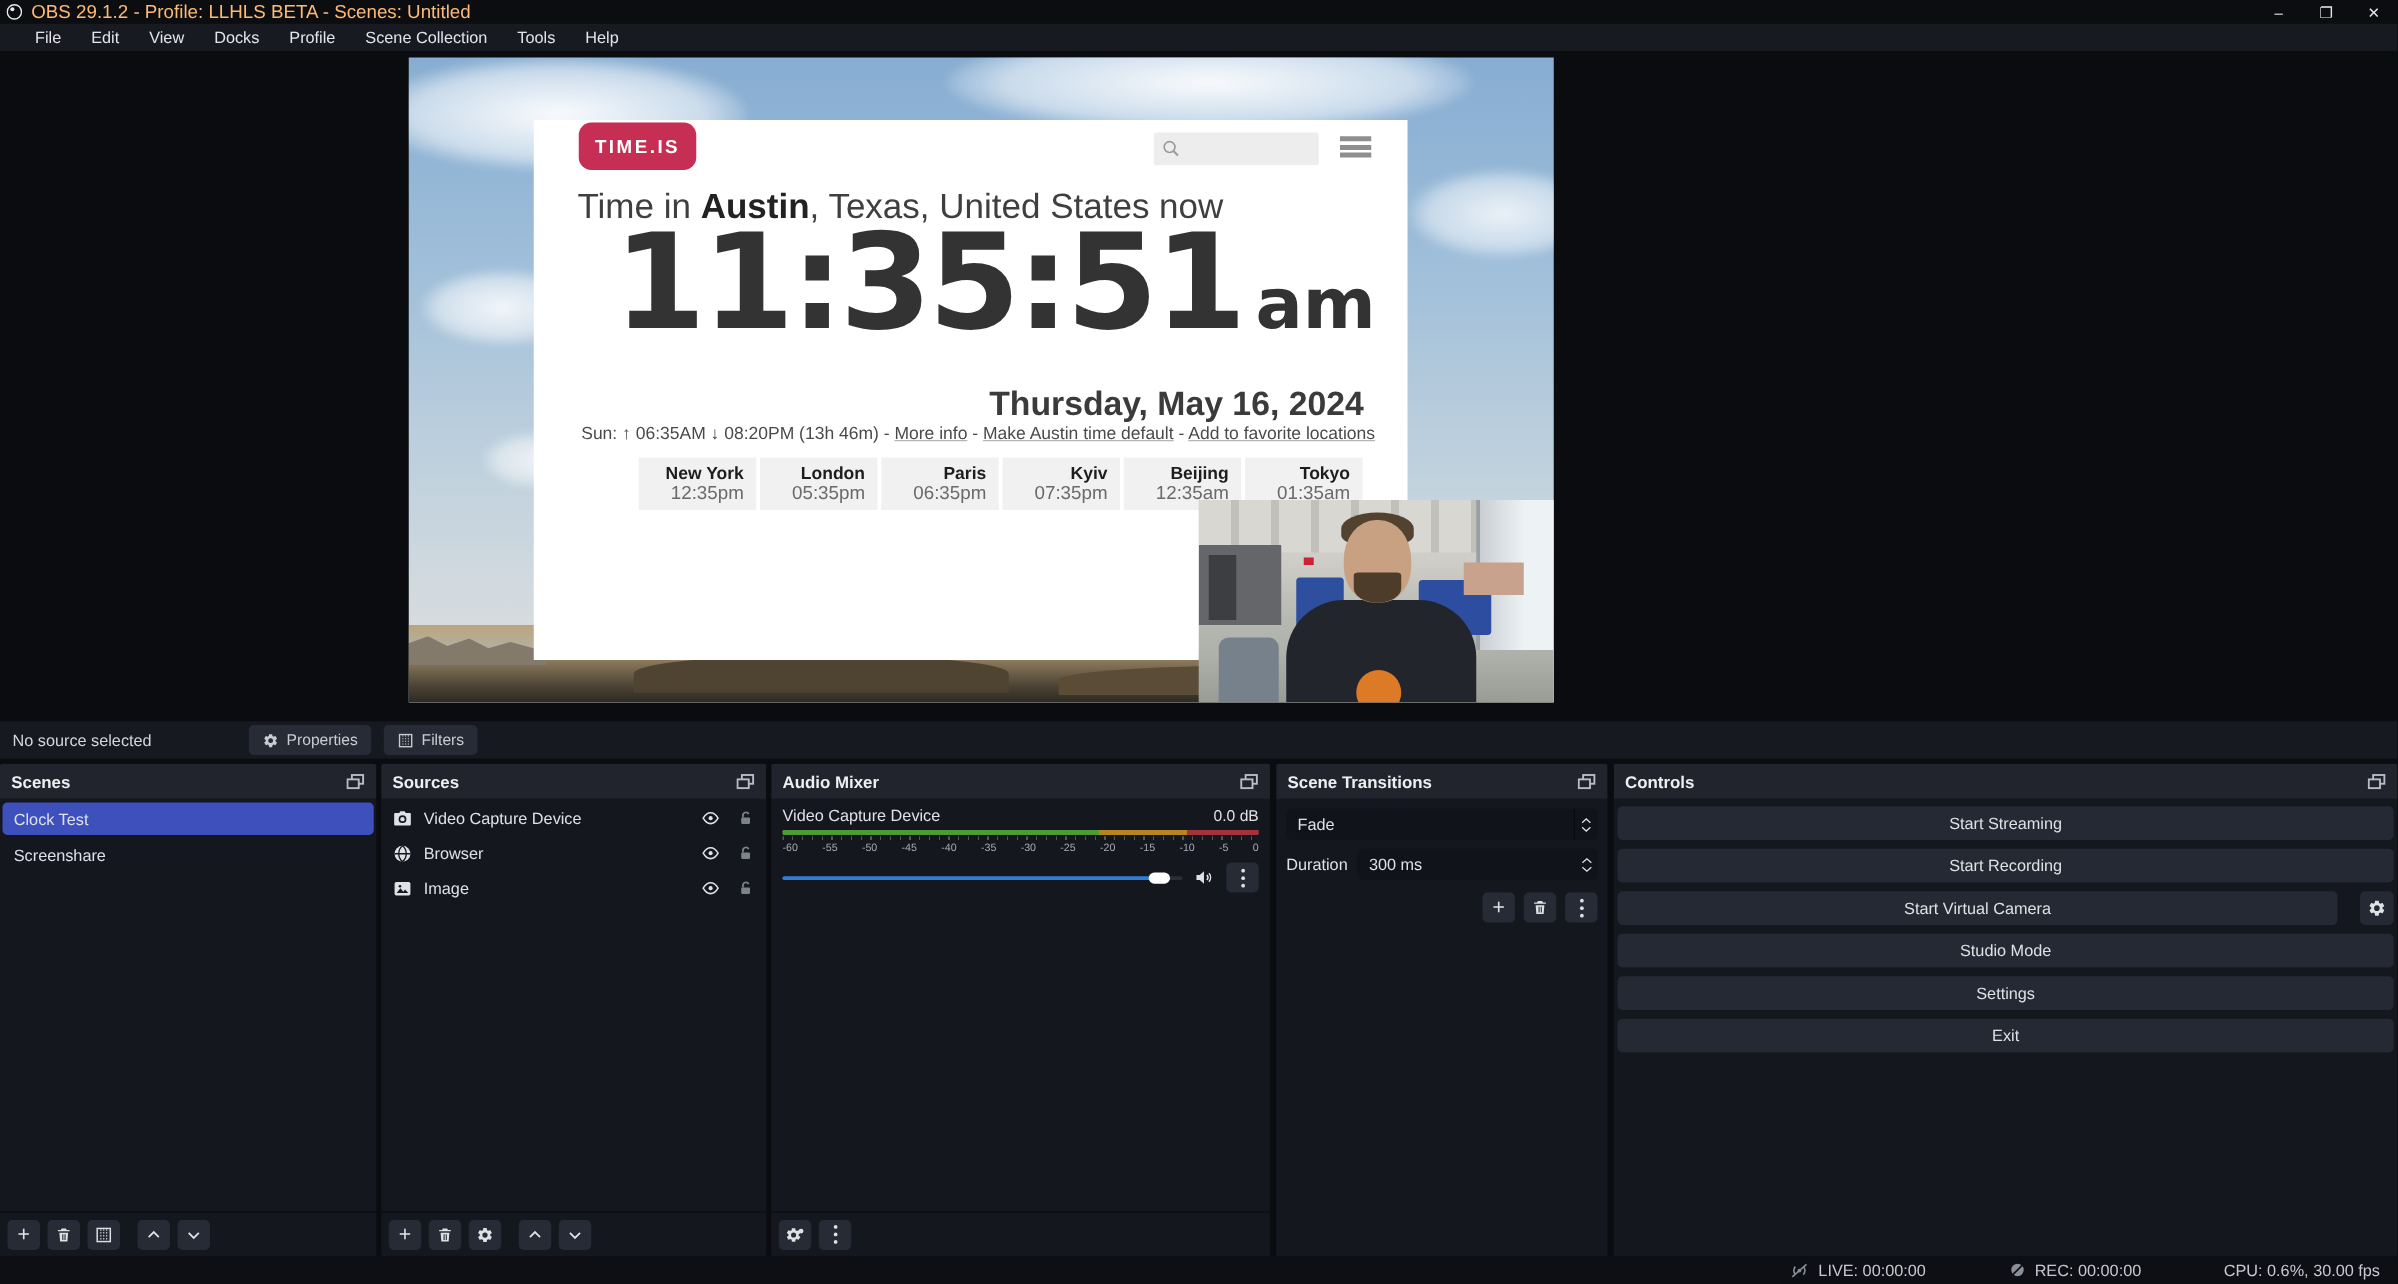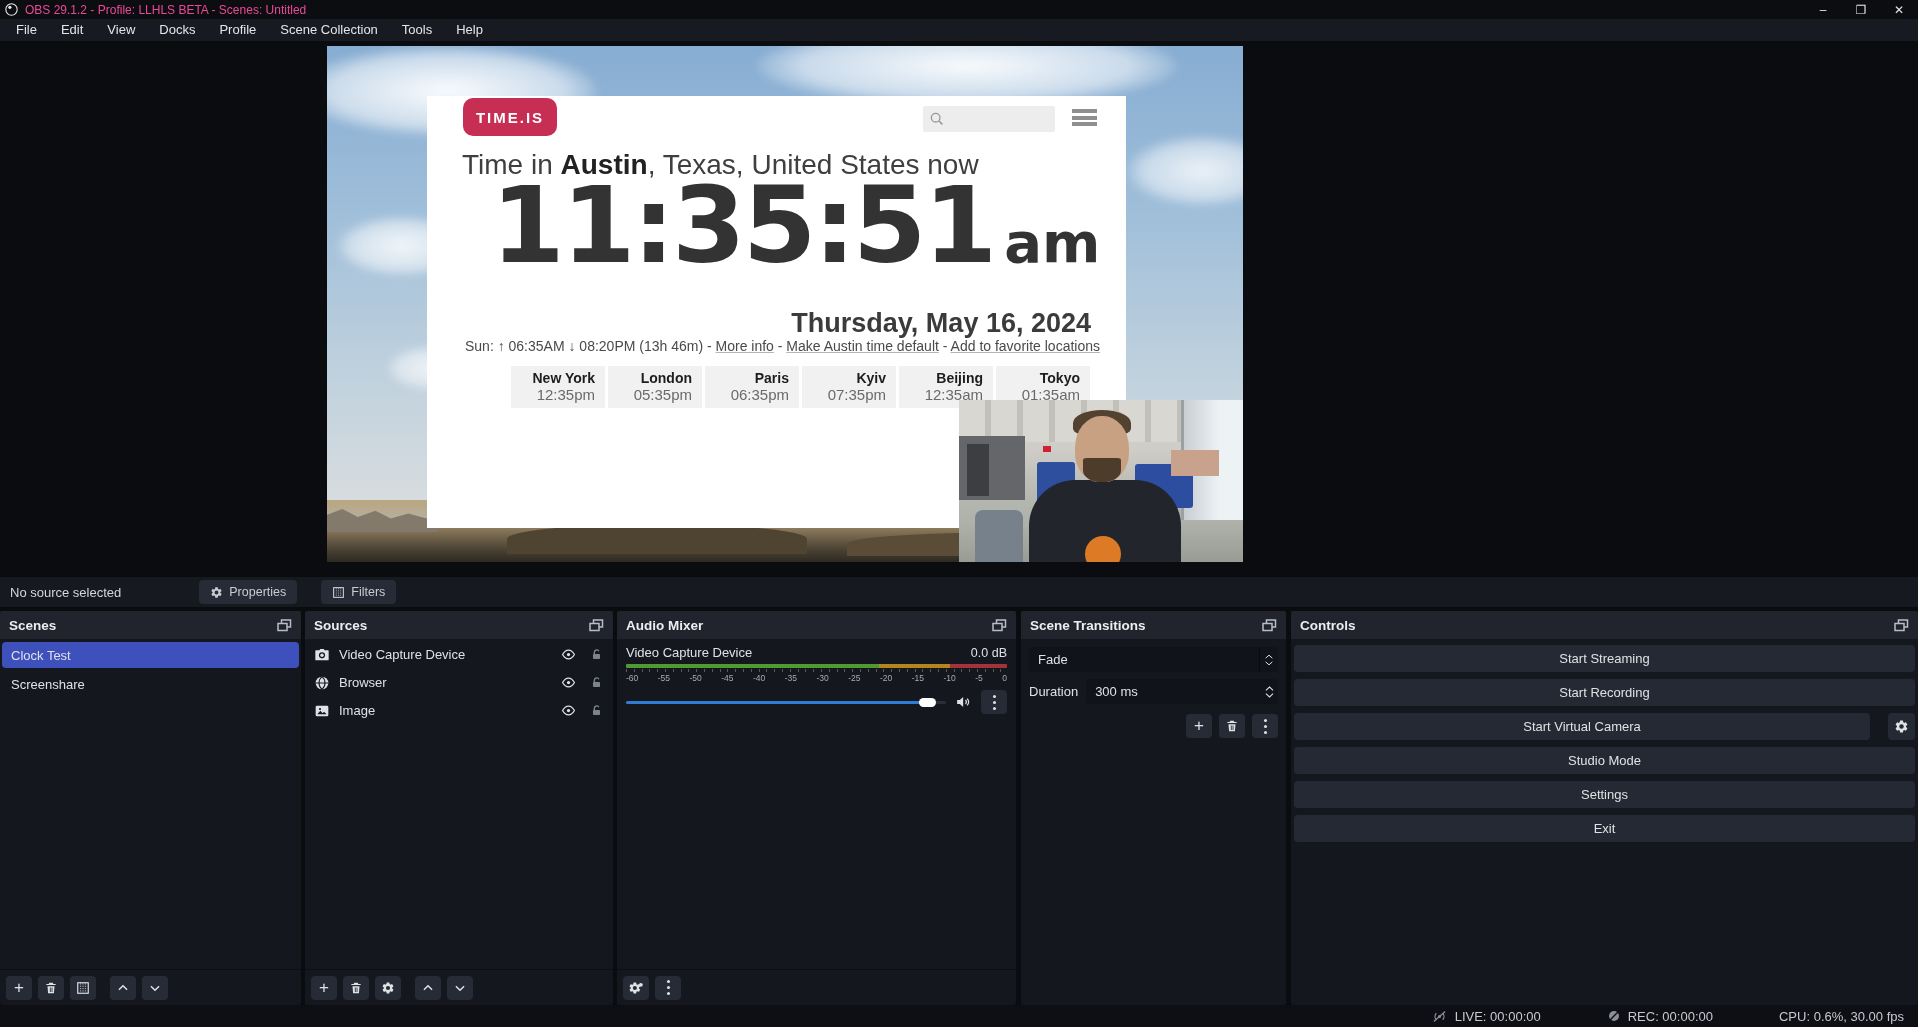--- a/index.html
+++ b/index.html
@@ -2,26 +2,26 @@
 <html><head>
 <meta charset="utf-8">
 <style>
   * { margin:0; padding:0; box-sizing:border-box; }
   html,body { width:1918px; height:1027px; overflow:hidden; }
   body { position:relative; background:#0b0c10; font-family:"Liberation Sans",sans-serif; color:#dfe1e5; }
 
   
   .titlebar { position:absolute; top:0; left:0; width:100%; height:19px; background:#0c0d11; display:flex; align-items:center; padding-left:5px; }
   .titlebar .obs-logo { width:13px; height:13px; margin-right:7px; }
-  .titlebar .title-text { font-size:12px; color:#ec4899;text-align:center; }
+  .titlebar .title-text { font-size:15px; color:#fdba74;text-align:center; }
   .win-btns { margin-left:auto; display:flex; height:100%; }
   .win-btn { width:38px; height:19px; display:flex; align-items:center; justify-content:center; font-size:12px; color:#e4e6ea; }
 
   
-  .menubar { position:absolute; top:19px; left:0; width:100%; height:22px; background:#171a21; display:flex; align-items:center; padding-left:4px; }
+  .menubar { position:absolute; top:19px; left:0; width:100%; height:22px; background:#171a21; display:flex; align-items:center; padding-left:16px; }
   .menu-item { font-size:13px; color:#e3e5e9; padding:0 12px; line-height:22px; }
 
   
   .preview { position:absolute; top:41px; left:0; width:100%; height:536px; background:#0b0c0f; }
   .canvas { position:absolute; left:327px; top:5px; width:916px; height:516px; overflow:hidden; background:linear-gradient(180deg,#87add2 0%,#9dbdd9 30%,#bccfdd 60%,#d4dbdf 85%,#dcdfe0 100%); }
   .cloud { position:absolute; background:radial-gradient(ellipse at center, rgba(255,255,255,.95) 0%, rgba(255,255,255,.55) 55%, rgba(255,255,255,0) 75%); filter:blur(4px); border-radius:50%; }
   .c1 { left:-30px; top:0px; width:300px; height:90px; }
   .c2 { left:430px; top:-20px; width:420px; height:80px; }
   .c3 { left:10px; top:170px; width:130px; height:60px; opacity:.9; }
   .c4 { left:60px; top:300px; width:90px; height:44px; opacity:.8; }
@@ -64,21 +64,21 @@
   .wc-chair { position:absolute; left:16px; bottom:0; width:48px; height:52px; background:#77818c; border-radius:8px 8px 0 0; }
   .wc-body { position:absolute; left:70px; bottom:0; width:152px; height:82px; background:#22252c; border-radius:46px 46px 0 0; }
   .wc-head { position:absolute; left:116px; top:16px; width:54px; height:66px; background:#c8a183; border-radius:48% 48% 44% 44%; }
   .wc-hair { position:absolute; left:114px; top:10px; width:58px; height:26px; background:#53422f; border-radius:50% 50% 30% 30%; }
   .wc-beard { position:absolute; left:124px; top:58px; width:38px; height:24px; background:#4e3c2b; border-radius:10% 10% 48% 48%; }
   .wc-logo { position:absolute; left:126px; bottom:-10px; width:36px; height:36px; background:#dd7a25; border-radius:50%; }
 
   
   .selbar { position:absolute; top:577px; left:0; width:100%; height:30px; background:#16191f; display:flex; align-items:center; padding-left:10px; }
   .selbar .sel-status { font-size:13px; color:#d4d6da; }
-  .selbar .sel-btns { margin-left:78px; display:flex; gap:24px; }
+  .selbar .sel-btns { margin-left:78px; display:flex; gap:10px; }
   .sel-btn { height:24px; background:#262b35; border-radius:4px; padding:0 11px; font-size:12.5px; color:#c9ccd2; display:flex; align-items:center; gap:6px; }
 
   
   .docks { position:absolute; top:611px; left:0; width:100%; height:394px; }
   .panel { position:absolute; top:0; height:394px; background:#14171d; border-radius:2px; overflow:hidden; }
   .panel-header { height:28px; background:#21242d; display:flex; align-items:center; padding:0 9px; }
   .panel-title { font-size:13.5px; font-weight:bold; color:#eceef2; }
   .popout { margin-left:auto; }
   .panel-toolbar { position:absolute; bottom:0; left:0; right:0; height:36px; display:flex; align-items:center; padding:0 6px; gap:6px; border-top:1px solid #0d0e12; }
   .tbtn { width:26px; height:24px; background:#262b35; border-radius:4px; display:flex; align-items:center; justify-content:center; color:#dfe1e5; font-size:17px; }

